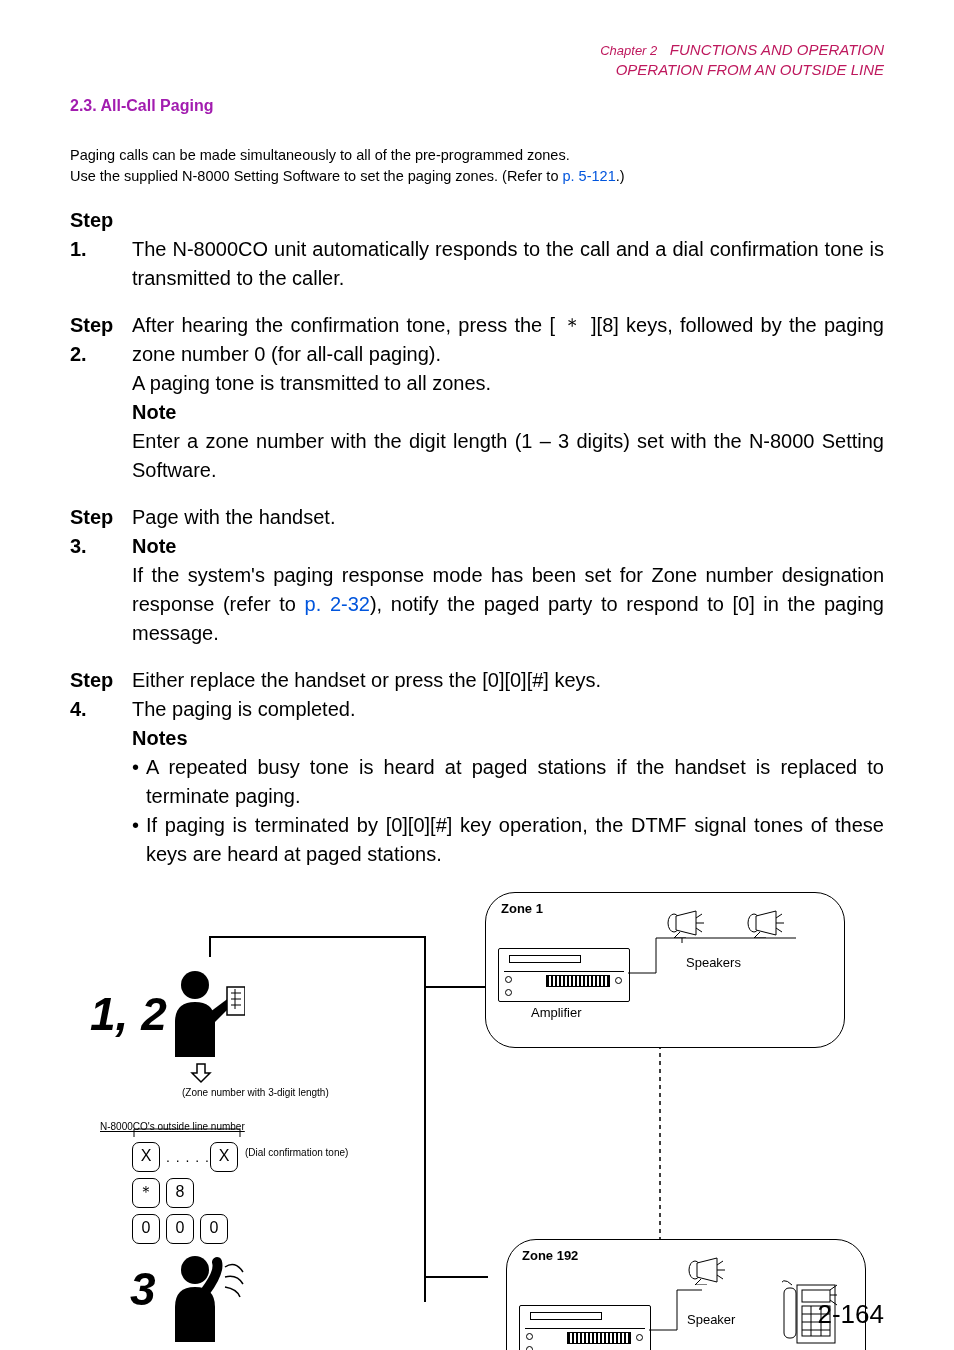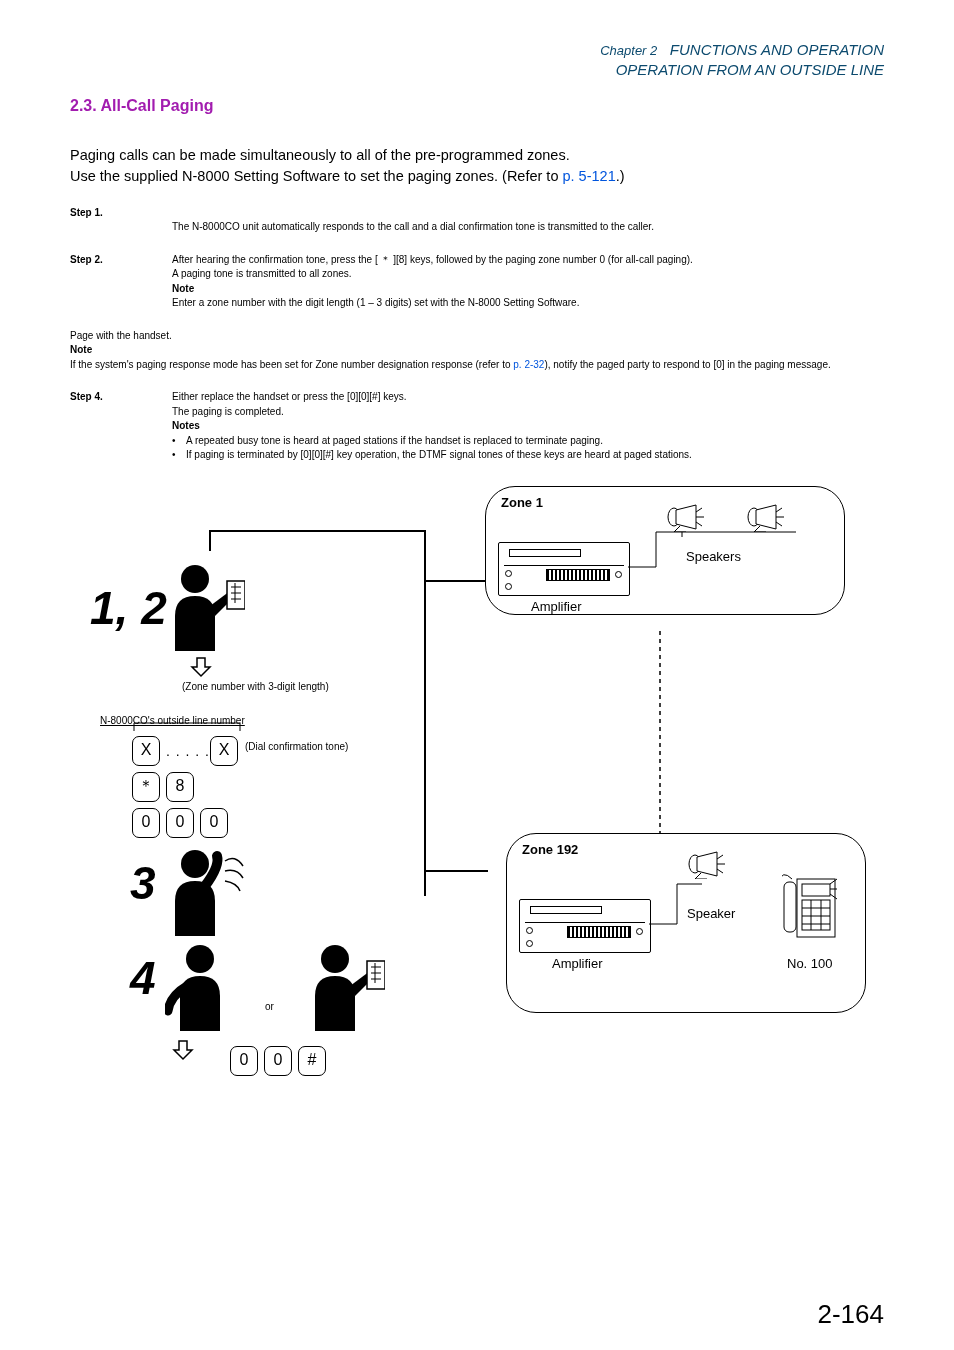--- a/index.html
+++ b/index.html
@@ -11,45 +11,44 @@
   }
   .page {
     width: 954px;
     height: 1350px;
     box-sizing: border-box;
     padding: 40px 70px 30px 70px;
     position: relative;
   }
   .header-right {
     text-align: right;
-    color: #0c4a6e;
+    color: #be185d;
     font-style: italic;
     font-size: 15px;
     line-height: 1.3;
   }
   .chapter-label { font-size: 13px; }
   .section-title {
     font-weight: bold;
     font-size: 16px;
     margin-top: 18px;
     margin-bottom: 30px;
     color: #a21caf;
   }
   .body-text {
     font-size: 14.5px;
     line-height: 1.4;
     margin-bottom: 20px;
   }
   .step {
     display: flex;
-    font-size: 10px;
+    font-size: 20px;
     line-height: 1.45;
     margin-bottom: 18px;
     text-align: justify;
-    gap: 40px;
   }
   .step-label {
     font-weight: bold;
     flex: 0 0 62px;
   }
   .step-body { flex: 1; }
   .note-label { font-weight: bold; }
   .link { color: #0055dd; }
   .bullet-row { display: flex; }
   .bullet-mark { flex: 0 0 14px; }
@@ -62,21 +61,21 @@
     margin-top: 10px;
   }
   .diagram * { position: absolute; }
 
   
   .zone-box {
     border: 1.5px solid #000;
     border-radius: 30px;
     background: #fff;
     width: 360px;
-    height: 129px;
+    height: 156px;
     box-sizing: border-box;
   }
   .zone-title {
     font-weight: bold;
     font-size: 13px;
   }
   .amp-label, .sp-label {
     font-size: 13px;
   }
 
@@ -158,20 +157,21 @@
     <div class="step-label">Step 2.</div>
     <div class="step-body">
       <span>After hearing the confirmation tone, press the [ ＊ ][8] keys, followed by the paging zone number 0 (for all-call paging).</span><br>
       <span>A paging tone is transmitted to all zones.</span><br>
       <span class="note-label">Note</span><br>
       <span>Enter a zone number with the digit length (1 – 3 digits) set with the N-8000 Setting Software.</span>
     </div>
   </div>
 
   <div class="step">
+    <div class="step-label">Step 3.</div>
     <div class="step-body">
       <span>Page with the handset.</span><br>
       <span class="note-label">Note</span><br>
       <span>If the system's paging response mode has been set for Zone number designation response (refer to </span><span class="link">p. 2-32</span><span>), notify the paged party to respond to [0] in the paging message.</span>
     </div>
   </div>
 
   <div class="step">
     <div class="step-label">Step 4.</div>
     <div class="step-body">

